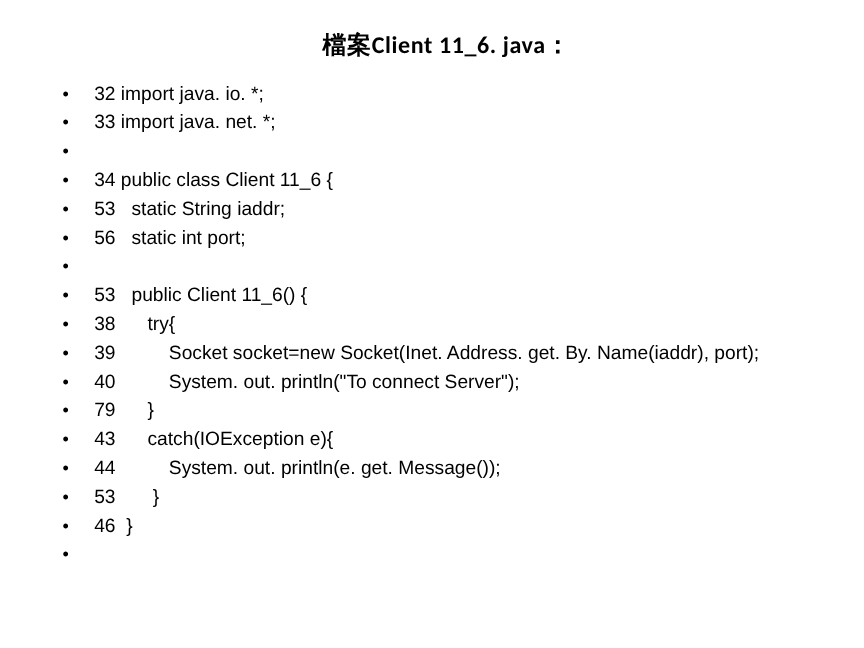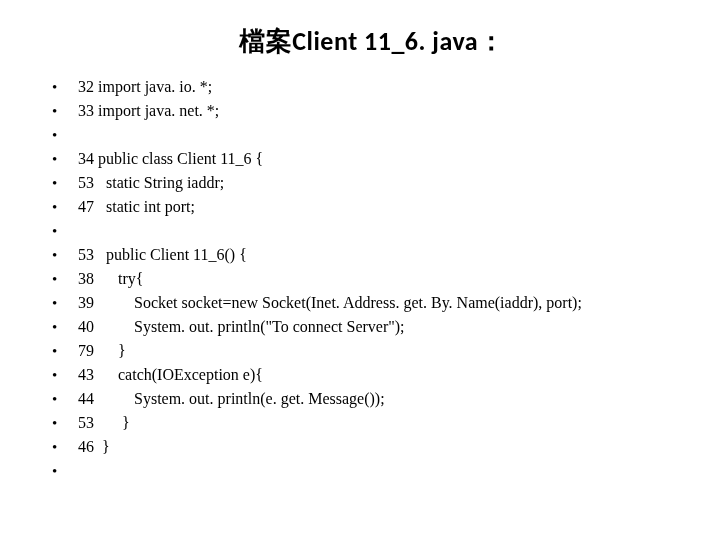--- a/index.html
+++ b/index.html
@@ -13,37 +13,37 @@
   }
   .slide {
     box-sizing: border-box;
     width: 720px;
     height: 540px;
     padding: 18px 28px 24px 52px;
     position: relative;
   }
   .title {
     text-align: center;
-    font-size: 26px;
+    font-size: 20px;
     font-weight: 700;
     margin: 6px 0 16px 0;
     letter-spacing: 0.5px;
   }
   ul.code-list {
     list-style: none;
     margin: 0;
     padding: 0;
   }
   ul.code-list li {
     position: relative;
     font-size: 16px;
     line-height: 24px;
     padding-left: 22px;
     white-space: pre;
-    font-family: Liberation Serif, serif;
+    font-family: Liberation Sans, sans-serif;
     font-weight: 400;
     min-height: 24px;
   }
   ul.code-list li::before {
     content: "•";
     position: absolute;
     left: 0;
     top: 0;
     font-size: 15px;
     color: #000;
@@ -53,21 +53,21 @@
 <body>
 
 <div class="slide">
   <div class="title">檔案Client 11_6. java：</div>
   <ul class="code-list">
       <li> 32 import java. io. *;</li>
       <li> 33 import java. net. *;</li>
       <li></li>
       <li> 34 public class Client 11_6 {</li>
       <li> 53   static String iaddr;</li>
-      <li> 47   static int port;</li>
+      <li> 56   static int port;</li>
       <li></li>
       <li> 53   public Client 11_6() {</li>
       <li> 38      try{</li>
       <li> 39          Socket socket=new Socket(Inet. Address. get. By. Name(iaddr), port);</li>
       <li> 40          System. out. println("To connect Server");</li>
       <li> 79      }</li>
       <li> 43      catch(IOException e){</li>
       <li> 44          System. out. println(e. get. Message());</li>
       <li> 53       }</li>
       <li> 46  }</li>

